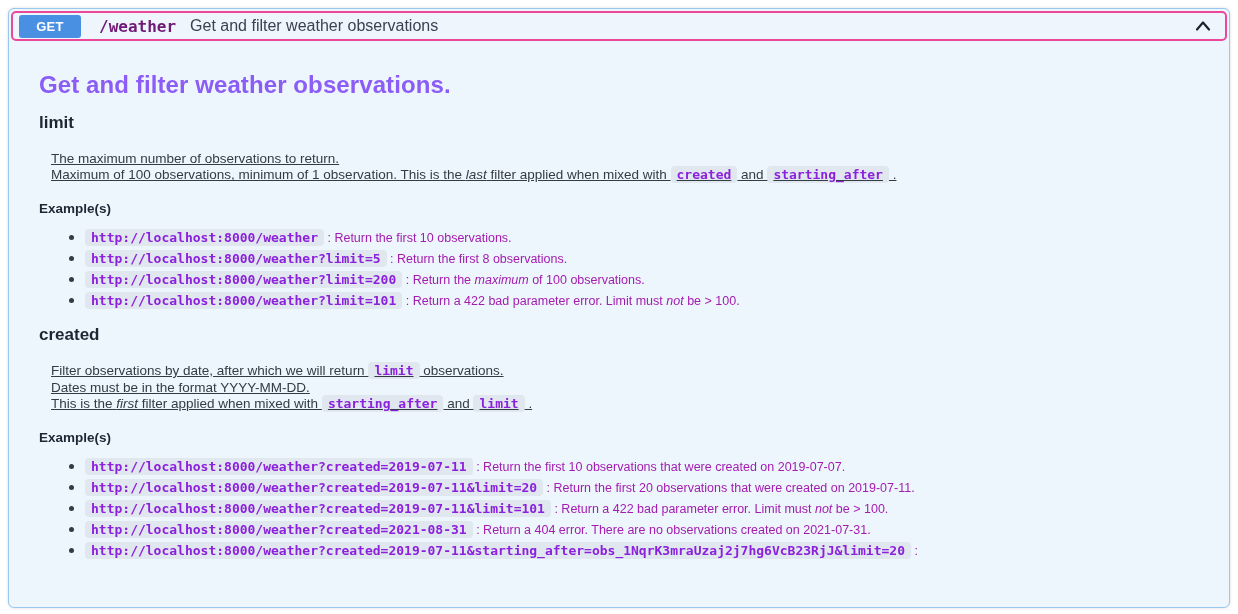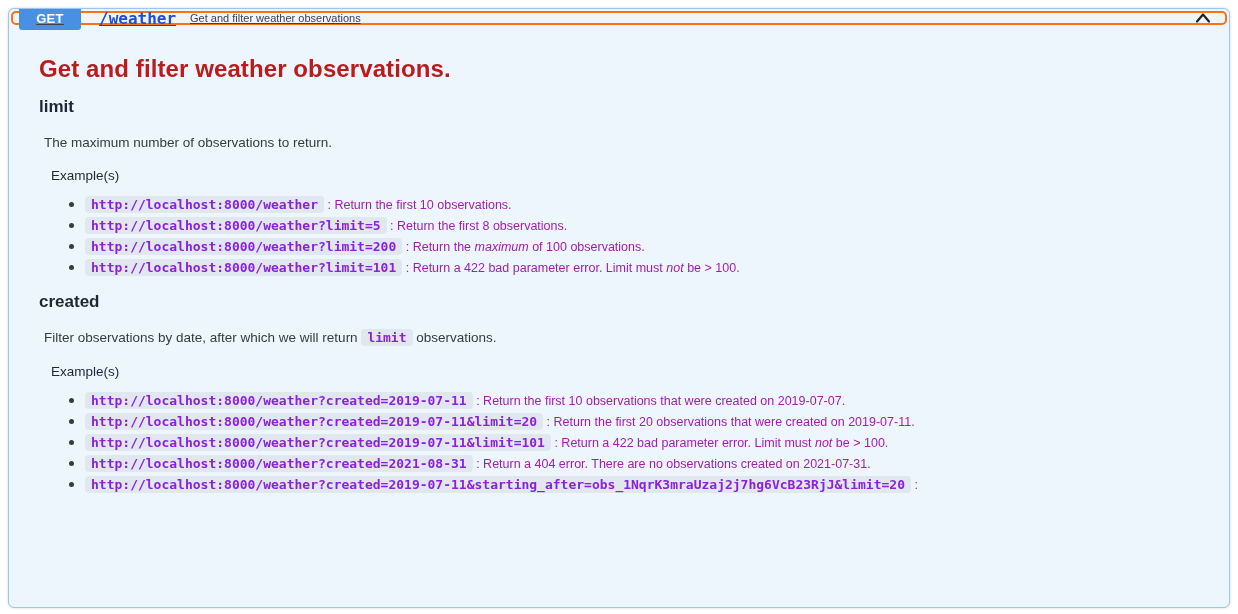--- a/index.html
+++ b/index.html
@@ -16,89 +16,88 @@
     left: 8px; top: 8px;
     width: 1222px; height: 600px;
     background: #eef6fd;
     border: 1px solid #9ac7f0;
     border-radius: 6px;
     box-shadow: 0 0 3px rgba(0,0,0,.15);
     overflow: hidden;
   }
   .opblock-summary {
     margin: 2px;
-    height: 14px;
-    border: 2px solid #f97316;
+    height: 30px;
+    border: 2px solid #ec4899;
     border-radius: 5px;
     background: #eef5fd;
     display: flex;
     align-items: center;
     padding: 0 10px 0 6px;
     cursor: pointer;
-    text-decoration: underline;
   }
   .method-badge {
     display: inline-block;
     width: 62px;
     text-align: center;
     background: #4990e2;
     color: #ffffff;
     font-weight: 700;
     font-size: 13px;
     padding: 4px 0;
     border-radius: 3px;
     letter-spacing: .3px;
   }
   .path {
     font-family: "DejaVu Sans Mono", "Liberation Mono", monospace;
     font-weight: 700;
     font-size: 16px;
-    color: #1d4ed8;
+    color: #701a75;
     margin-left: 18px;
   }
   .summary-text {
-    font-size: 11px;
+    font-size: 16px;
     color: #3b4151;
     margin-left: 14px;
   }
   .chevron-btn {
     margin-left: auto;
     background: none;
     border: none;
     padding: 0 2px;
     cursor: pointer;
     display: flex;
     align-items: center;
   }
   .opblock-body { padding: 0 30px 10px; }
   h1.title {
     font-size: 24px;
     font-weight: 700;
-    color: #b91c1c;
+    color: #8b5cf6;
     margin: 30px 0 14px;
     letter-spacing: .1px;
   }
   h2.param-heading {
     font-size: 17px;
     font-weight: 700;
     color: #1c2733;
     margin: 0 0 18px;
   }
   .para {
     font-size: 13.5px;
     line-height: 1.14;
     color: #333b44;
     margin: 0 0 18px;
   }
-  .para .line { margin: 1px 5px; }
+  .para .line { margin: 1px 12px; text-decoration: underline; }
   h3.examples-heading {
     font-size: 13.5px;
-    font-weight: 400;
+    font-weight: 700;
     color: #1c2733;
-    margin: 0 12px 12px;
+    margin: 0 0 12px;
   }
   ul.examples-list {
     margin: 0 0 16px;
     padding-left: 46px;
     list-style: disc outside;
   }
   ul.examples-list > li { margin: 3px 0; color: #333b44; }
   .chip {
     font-family: "DejaVu Sans Mono", "Liberation Mono", monospace;
     font-weight: 600;
@@ -130,34 +129,37 @@
     </button>
   </div>
 
   <div class="opblock-body">
     <h1 class="title">Get and filter weather observations.</h1>
 
     <section class="param-section">
       <h2 class="param-heading">limit</h2>
       <div class="para">
           <div class="line">The maximum number of observations to return.</div>
+          <div class="line">Maximum of 100 observations, minimum of 1 observation. This is the <em>last</em> filter applied when mixed with <code class="chip">created</code> and <code class="chip">starting_after</code> .</div>
         </div>
       <h3 class="examples-heading">Example(s)</h3>
       <ul class="examples-list">
           <li><code class="chip">http://localhost:8000/weather</code><span class="desc"> : Return the first 10 observations.</span></li>
           <li><code class="chip">http://localhost:8000/weather?limit=5</code><span class="desc"> : Return the first 8 observations.</span></li>
           <li><code class="chip">http://localhost:8000/weather?limit=200</code><span class="desc"> : Return the <em>maximum</em> of 100 observations.</span></li>
           <li><code class="chip">http://localhost:8000/weather?limit=101</code><span class="desc"> : Return a 422 bad parameter error. Limit must <em>not</em> be &gt; 100.</span></li>
         </ul>
     </section>
 
     <section class="param-section">
       <h2 class="param-heading">created</h2>
       <div class="para">
           <div class="line">Filter observations by date, after which we will return <code class="chip">limit</code> observations.</div>
+          <div class="line">Dates must be in the format YYYY-MM-DD.</div>
+          <div class="line">This is the <em>first</em> filter applied when mixed with <code class="chip">starting_after</code> and <code class="chip">limit</code> .</div>
         </div>
       <h3 class="examples-heading">Example(s)</h3>
       <ul class="examples-list">
           <li><code class="chip">http://localhost:8000/weather?created=2019-07-11</code><span class="desc"> : Return the first 10 observations that were created on 2019-07-07.</span></li>
           <li><code class="chip">http://localhost:8000/weather?created=2019-07-11&amp;limit=20</code><span class="desc"> : Return the first 20 observations that were created on 2019-07-11.</span></li>
           <li><code class="chip">http://localhost:8000/weather?created=2019-07-11&amp;limit=101</code><span class="desc"> : Return a 422 bad parameter error. Limit must <em>not</em> be &gt; 100.</span></li>
           <li><code class="chip">http://localhost:8000/weather?created=2021-08-31</code><span class="desc"> : Return a 404 error. There are no observations created on 2021-07-31.</span></li>
           <li><code class="chip">http://localhost:8000/weather?created=2019-07-11&amp;starting_after=obs_1NqrK3mraUzaj2j7hg6VcB23RjJ&amp;limit=20</code><span class="desc"> :</span></li>
         </ul>
     </section>

